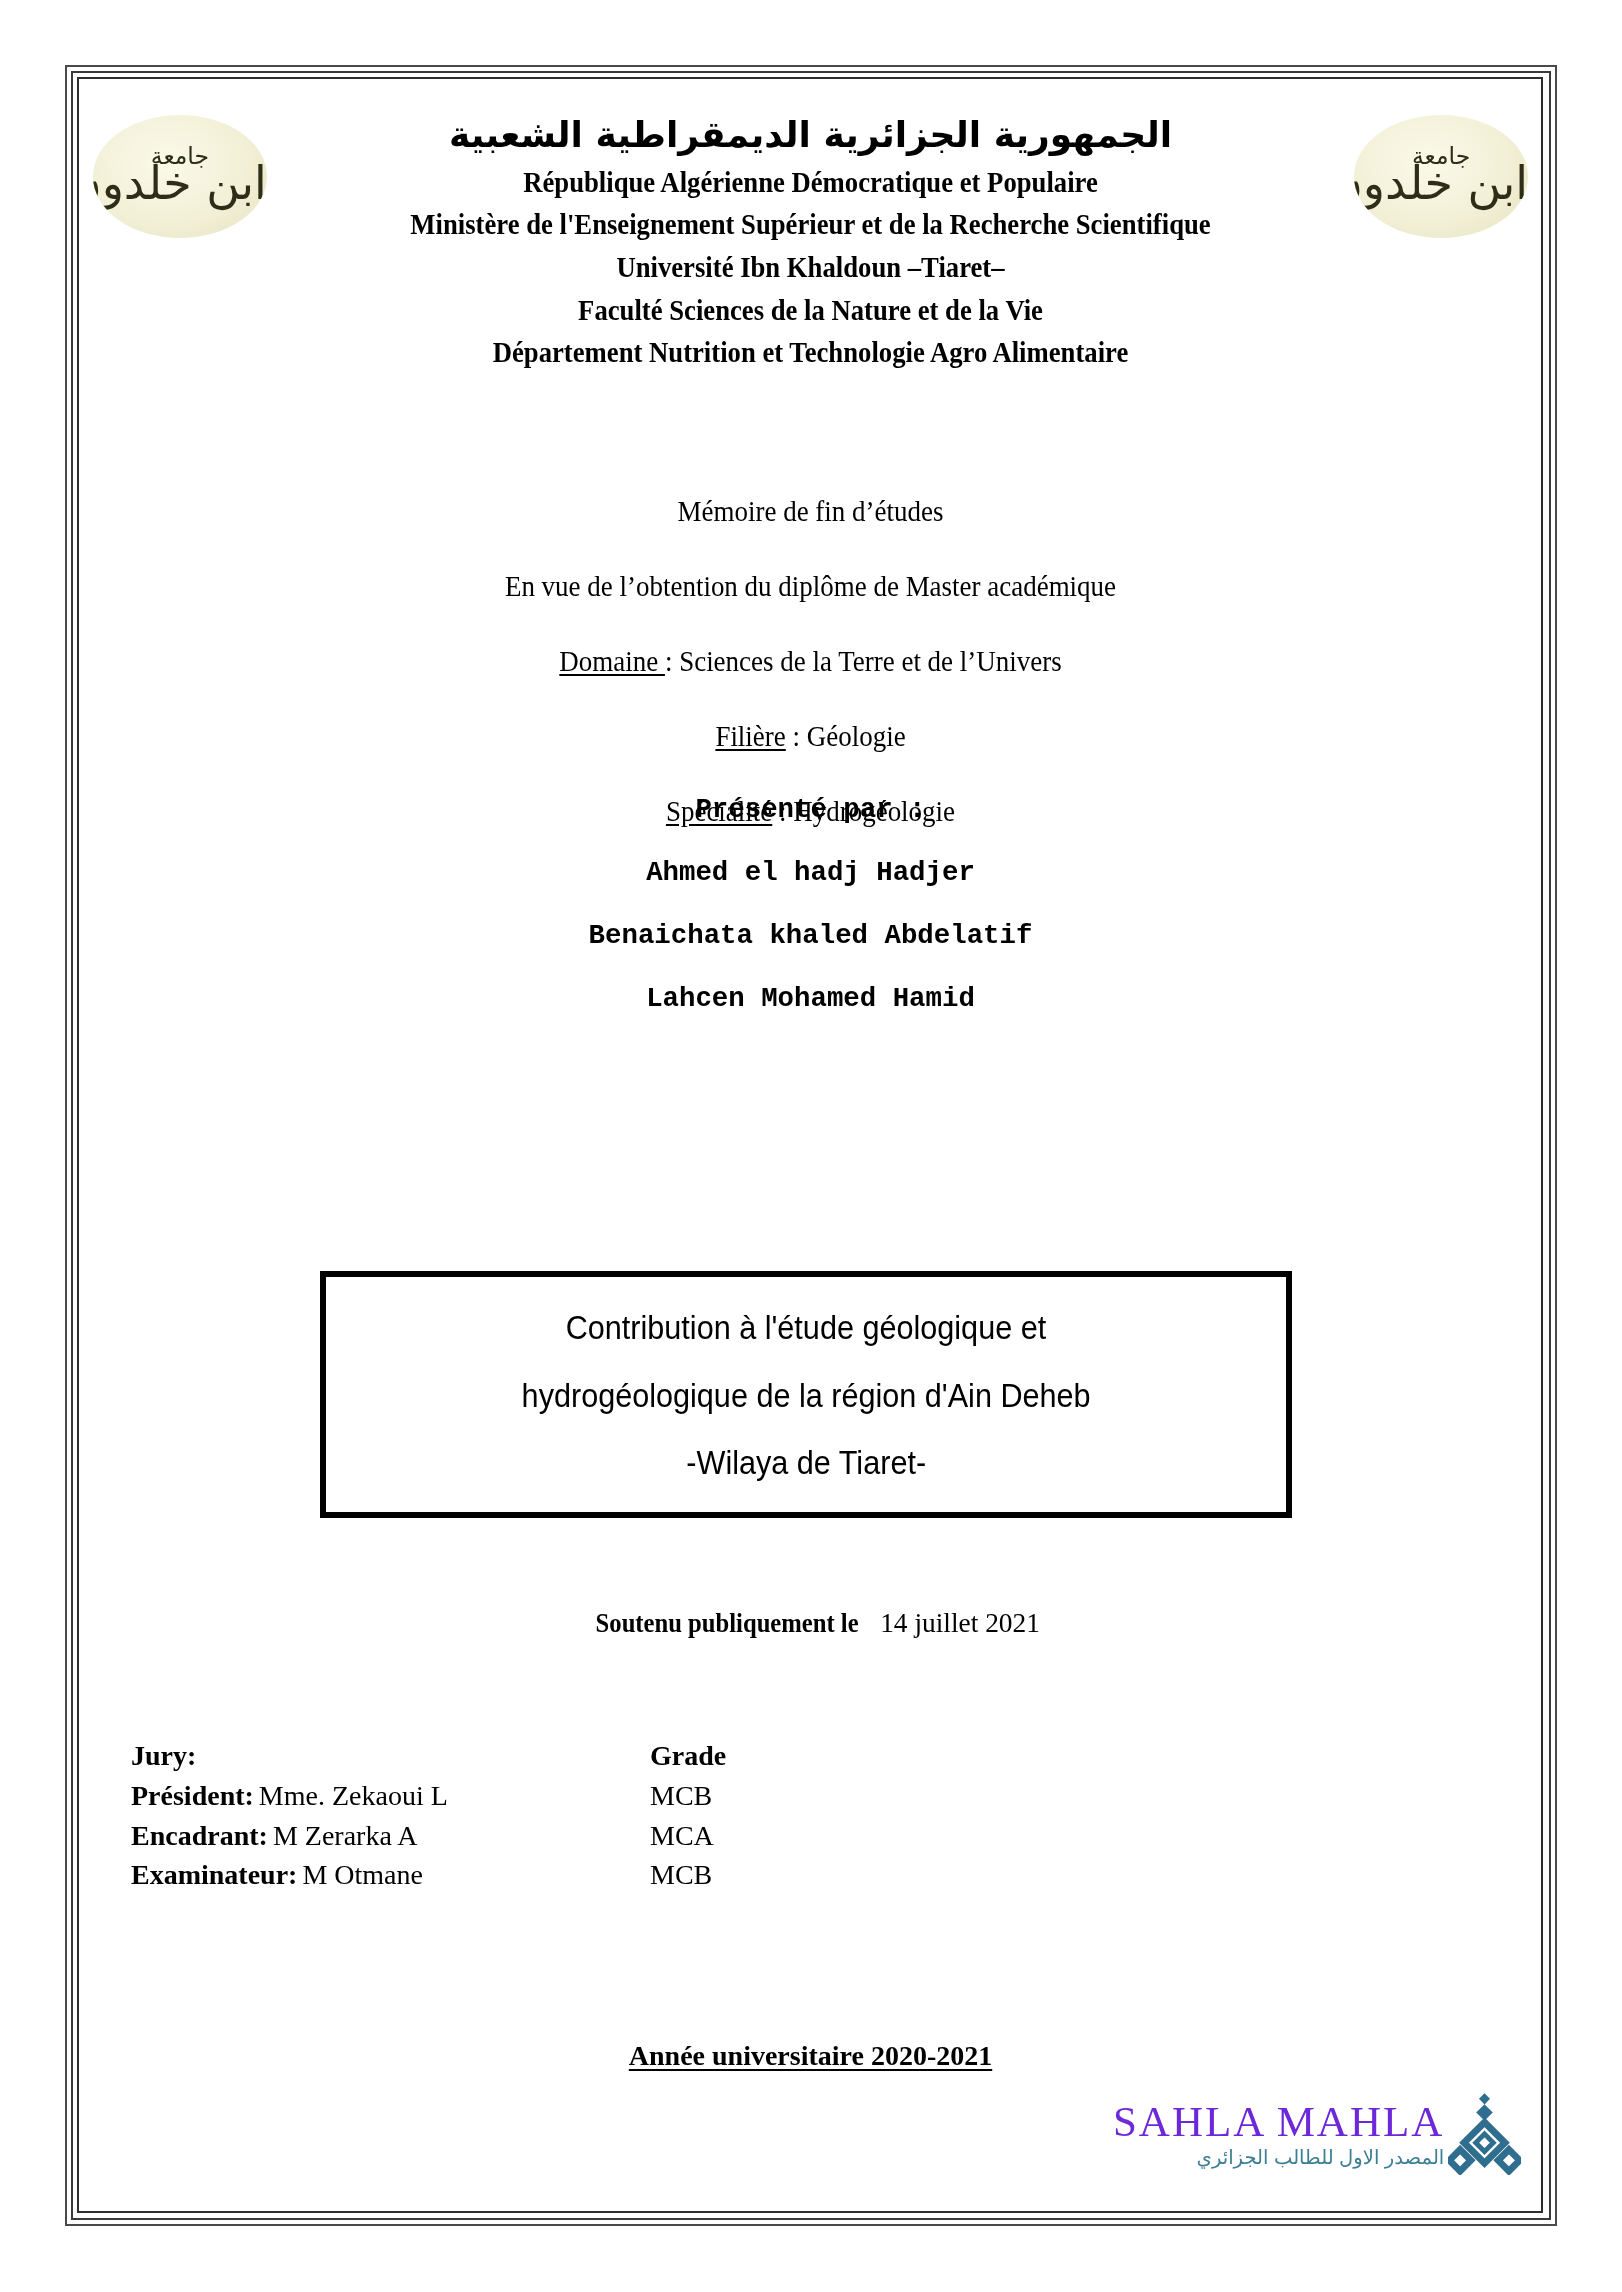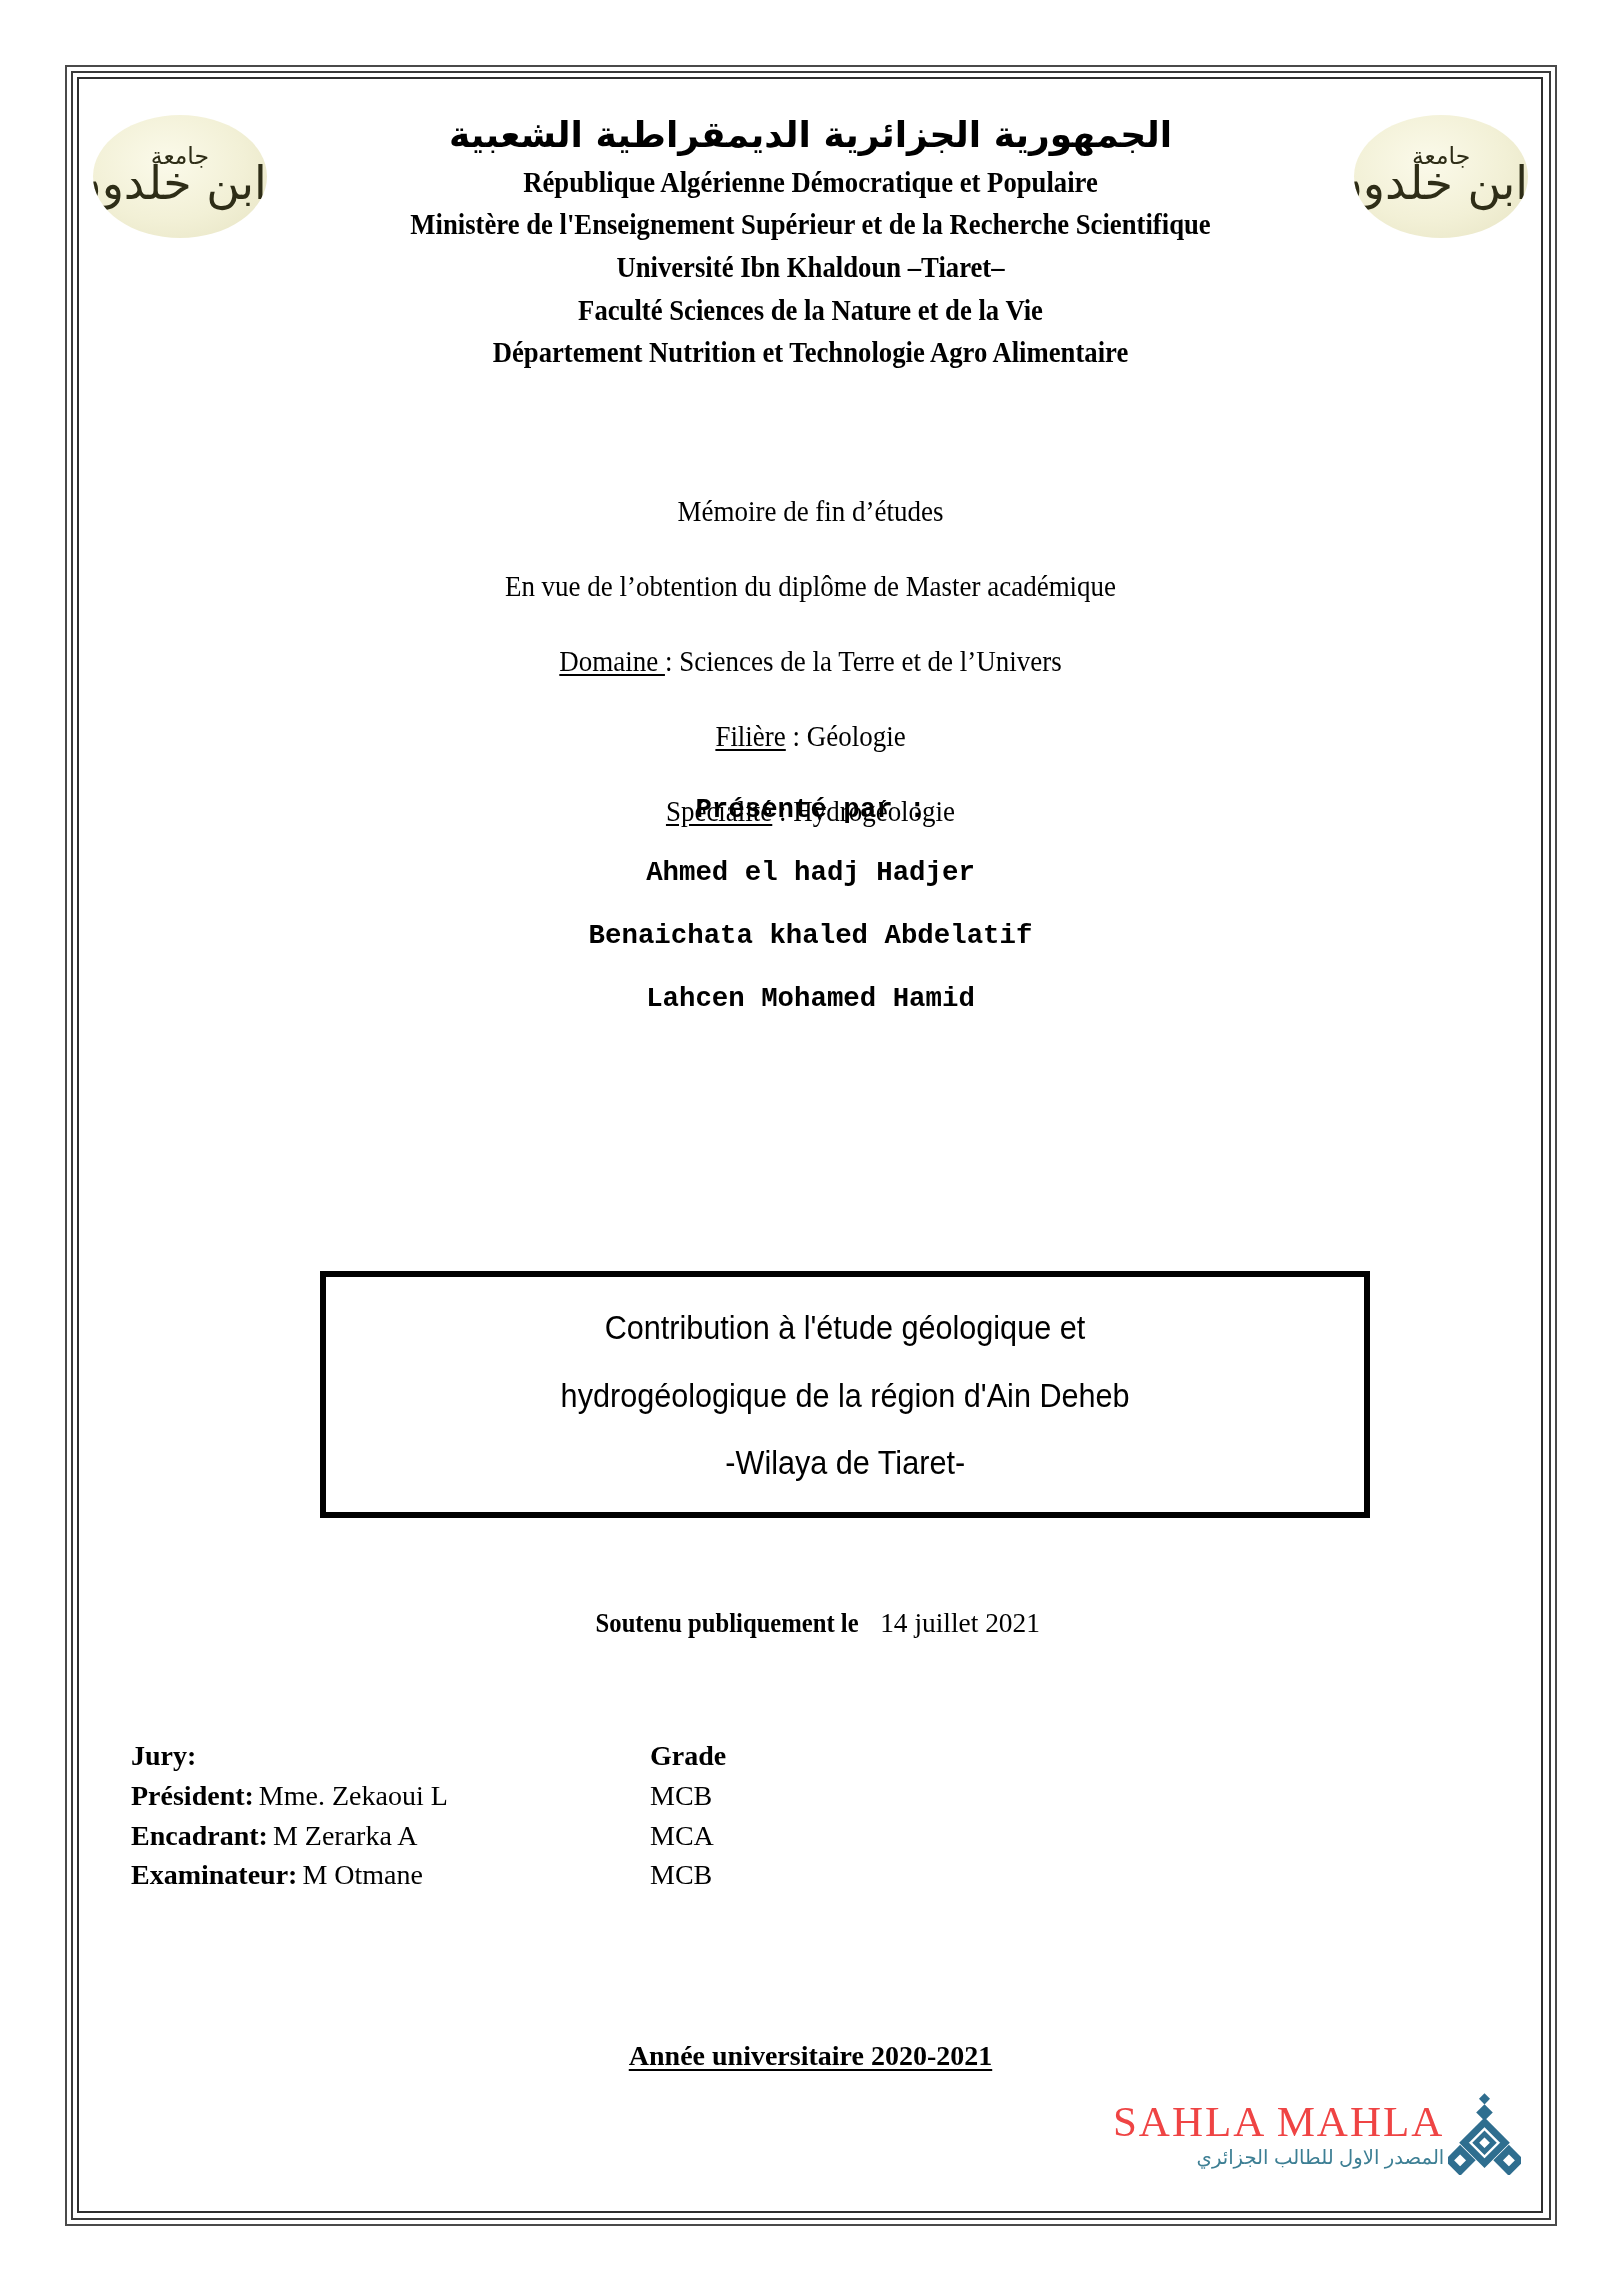--- a/index.html
+++ b/index.html
@@ -156,21 +156,21 @@
     font-weight: bold;
     font-style: italic;
     font-size: 30px;
   }
 
   
   .title-box {
     position: absolute;
     left: 232px;
     top: 1183px;
-    width: 1050px;
+    width: 972px;
     height: 247px;
     border: 6.9px solid #000000;
     box-sizing: border-box;
     display: flex;
     flex-direction: column;
     justify-content: center;
     align-items: center;
   }
   .title-box .tl {
     font-family: "Liberation Sans", "DejaVu Sans", sans-serif;
@@ -244,21 +244,21 @@
     right: 11.8px;
     bottom: 27.4px;
     display: flex;
     align-items: center;
   }
   .wm-text { text-align: right; }
   .wm-name {
     font-family: "Liberation Serif", serif;
     font-size: 43px;
     letter-spacing: 2px;
-    color: #ef4444;
+    color: #6d28d9;
     line-height: 1;
   }
   .wm-sub {
     font-family: Liberation Sans, sans-serif;
     font-size: 19.6px;
     color: #3d7f94;
     direction: rtl;
     margin-top: 4.9px;
     line-height: 1;
   }

